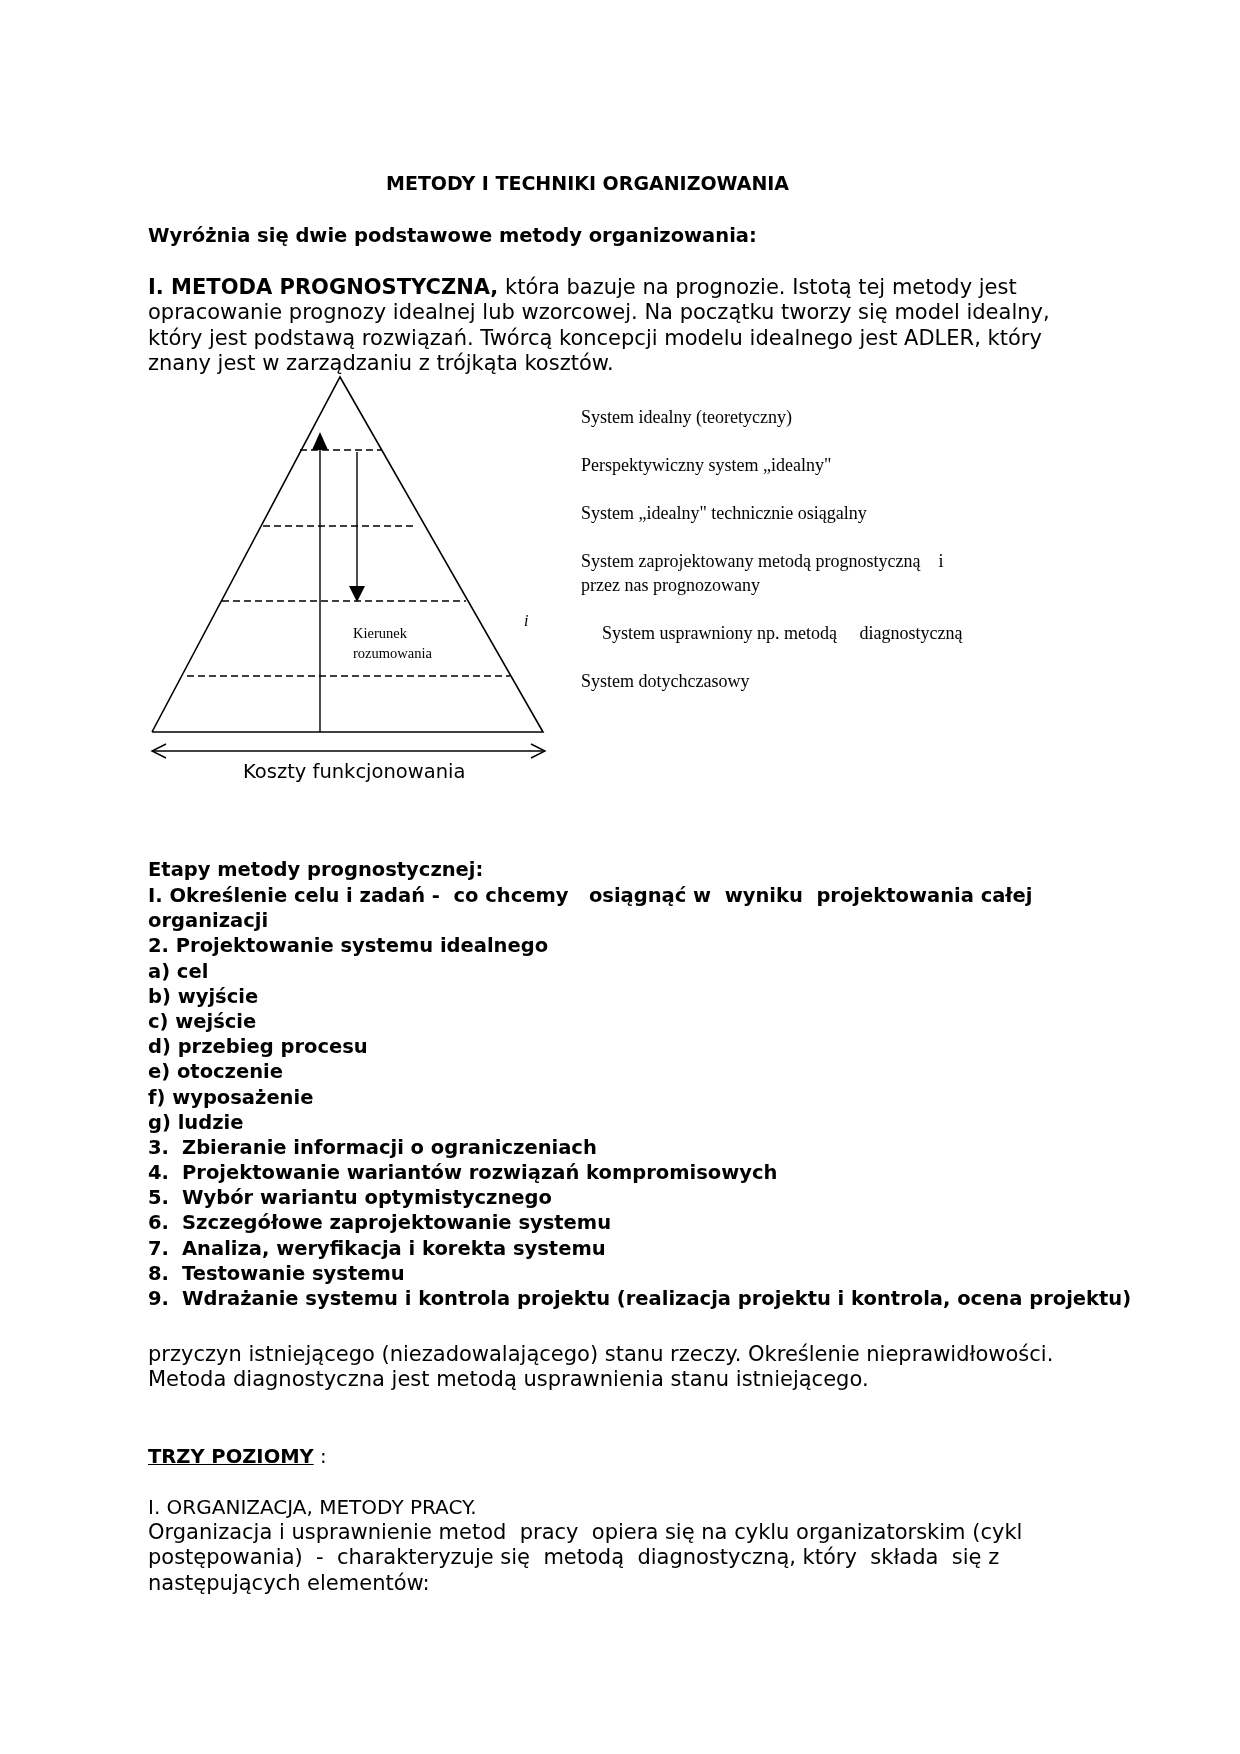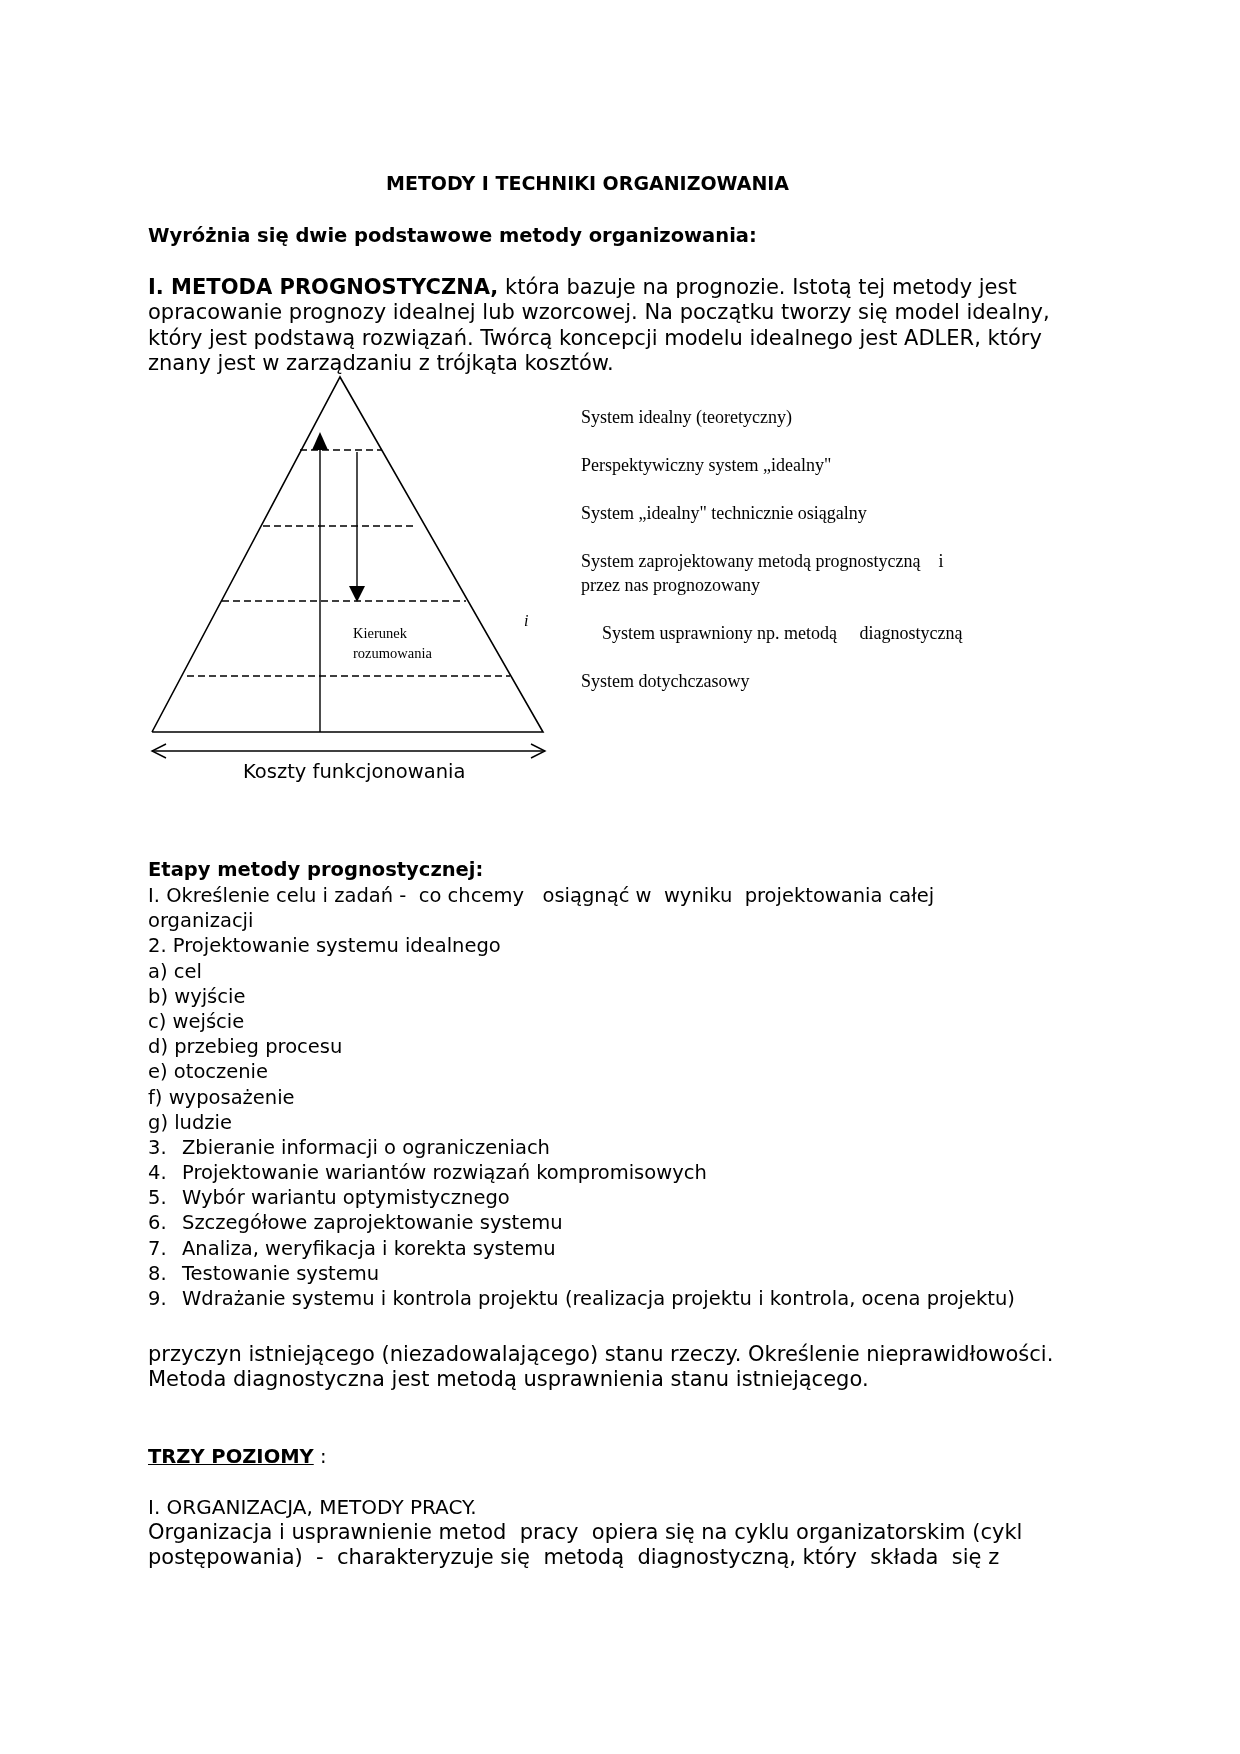--- a/index.html
+++ b/index.html
@@ -5,21 +5,21 @@
   html, body { margin: 0; padding: 0; background: #ffffff; }
   body { width: 1240px; height: 1754px; position: relative; overflow: hidden; color: #000; }
   .sans { font-family: "DejaVu Sans", sans-serif; }
   .abs { position: absolute; white-space: nowrap; text-align: center; }
   .title { left: 386px; top: 172px; font-size: 19px; font-weight: bold; font-family: "DejaVu Sans", sans-serif; letter-spacing: 0px; }
   .subtitle { left: 148px; top: 224px; font-size: 19.5px; font-weight: bold; font-family: "DejaVu Sans", sans-serif; }
   .para { position: absolute; left: 148px; font-family: "DejaVu Sans", sans-serif; font-size: 21px; line-height: 25.3px; white-space: nowrap; }
   .para b { font-weight: bold; }
   .legend { position: absolute; font-family: "Liberation Serif", "DejaVu Serif", serif; font-size: 18px; white-space: nowrap; }
   .diagram { position: absolute; left: 0; top: 0; }
-  .list { position: absolute; left: 148px; top: 873px; font-family: "DejaVu Sans", sans-serif; font-size: 19.5px; line-height: 25.2px; white-space: nowrap; }
+  .list { position: absolute; left: 148px; top: 873px; font-family: "DejaVu Sans", sans-serif; font-size: 19.5px; line-height: 25.2px; white-space: nowrap; font-weight: bold; }
   .list div { height: 25.2px; }
   .num { display: inline-block; width: 34px; }
   .heading-u { text-decoration: underline; font-weight: bold; }
 </style>
 </head>
 <body>
 
 <div>
 
   <div class="abs title">METODY  I TECHNIKI ORGANIZOWANIA</div>
@@ -93,15 +93,16 @@
   </div>
 
   <div class="abs sans" style="left:148px; top:1445px; font-size:19.5px;">
     <span class="heading-u">TRZY POZIOMY</span><span style="white-space:pre;"> :</span>
   </div>
 
   <div class="abs sans" style="left:148px; top:1495px; font-size:20px; font-weight:normal;">I. ORGANIZACJA, METODY PRACY.</div>
   <div class="para" style="top:1520px;">
     <div style="white-space:pre;">Organizacja i usprawnienie metod  pracy  opiera się na cyklu organizatorskim (cykl</div>
     <div style="white-space:pre;">postępowania)  -  charakteryzuje się  metodą  diagnostyczną, który  składa  się z</div>
+    <div>następujących elementów:</div>
   </div>
 
 </div>
 
 </body></html>

